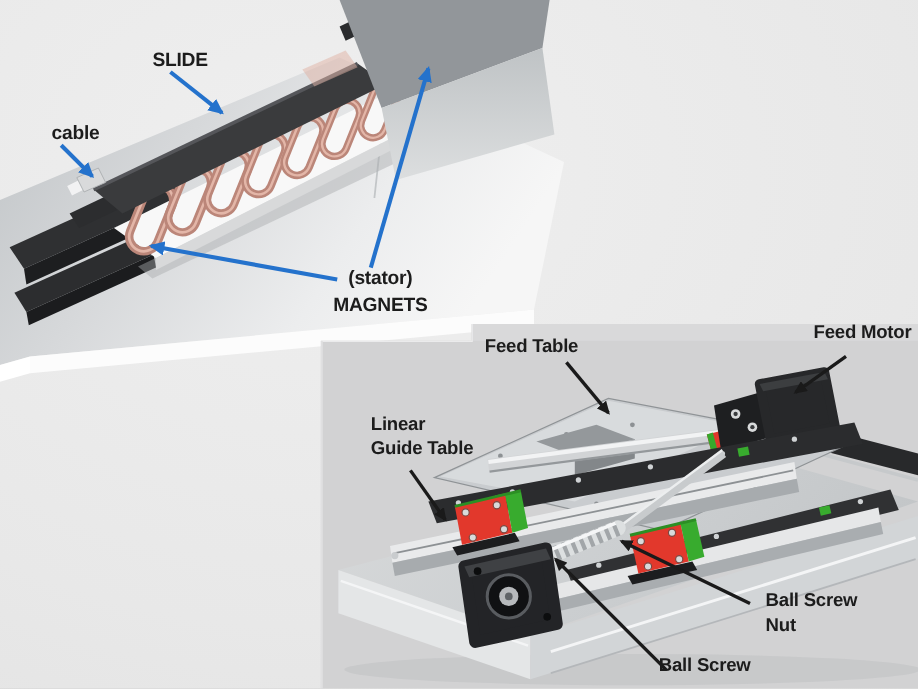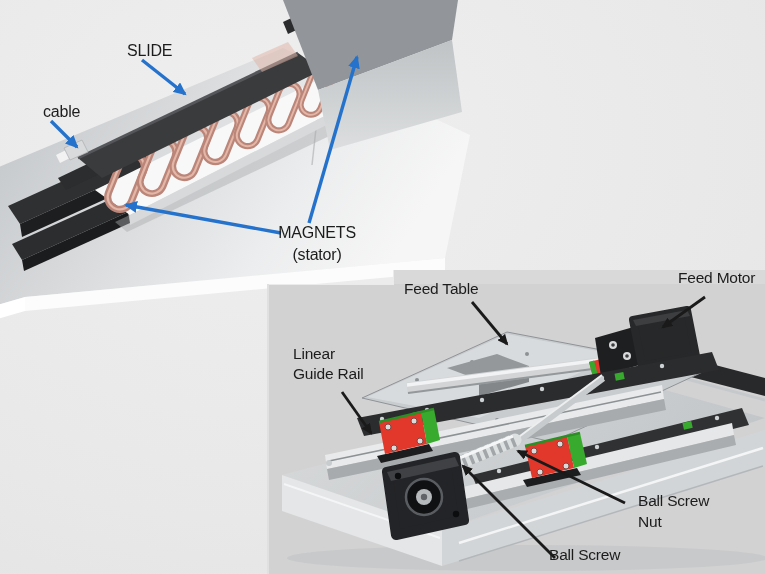--- a/index.html
+++ b/index.html
@@ -8,21 +8,21 @@
     background:radial-gradient(120% 120% at 35% 25%, #efefef 0%, #e8e8e8 55%, #e0e0e0 100%);
     font-family:"Liberation Sans", sans-serif;
   }
   svg{display:block;}
   .scene-svg{position:absolute;left:0;top:0;}
   .inset{
     position:absolute;left:267px;top:270px;width:498px;height:304px;
     clip-path:polygon(0 14px,126px 14px,126px 0,100% 0,100% 100%,0 100%);
   }
   .label{
-    position:absolute;color:#1c1c1c;font-weight:400;font-size:15.5px;
+    position:absolute;color:#1c1c1c;font-weight:700;font-size:15.5px;
     line-height:20px;white-space:nowrap;letter-spacing:-0.2px;z-index:5;
   }
   .label.center{text-align:center;}
   .label .ln{display:block;}
 </style>
 </head>
 <body>
 
 <div class="stage">
 
@@ -257,31 +257,31 @@
         <path d="M 288,288 L 196,196" marker-end="url(#blackhead)"></path>
       </g>
     </svg>
   </div>
 
   <div class="label" style="left:127px;top:41px;font-size:16px;">SLIDE</div>
 
   <div class="label" style="left:27px;top:102px;font-size:16px;margin-left:16px;">cable</div>
 
   <div class="label center" style="left:267px;top:222px;width:100px;line-height:22px;font-size:16px;">
+    <span class="ln">(stator)</span>
     <span class="ln">MAGNETS</span>
-    <span class="ln">(stator)</span>
   </div>
 
   <div class="label" style="left:404px;top:279px;">Feed Table</div>
 
   <div class="label" style="left:678px;top:268px;">Feed Motor</div>
 
-  <div class="label" style="left:264px;top:344px;padding-left:29px;">
+  <div class="label" style="left:280px;top:344px;padding-left:29px;">
     <span class="ln">Linear</span>
-    <span class="ln">Guide Rail</span>
+    <span class="ln">Guide Table</span>
   </div>
 
   <div class="label" style="left:638px;top:490px;line-height:21px;">
     <span class="ln">Ball Screw</span>
     <span class="ln">Nut</span>
   </div>
 
   <div class="label" style="left:549px;top:545px;">Ball Screw</div>
 
 </div>

